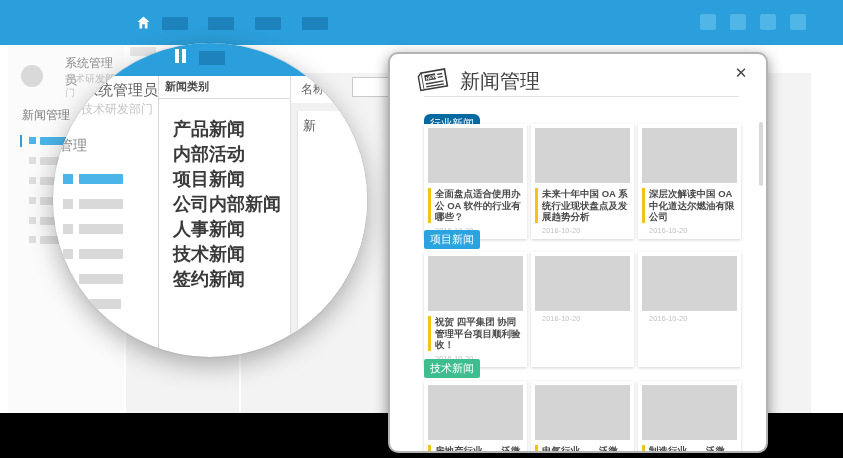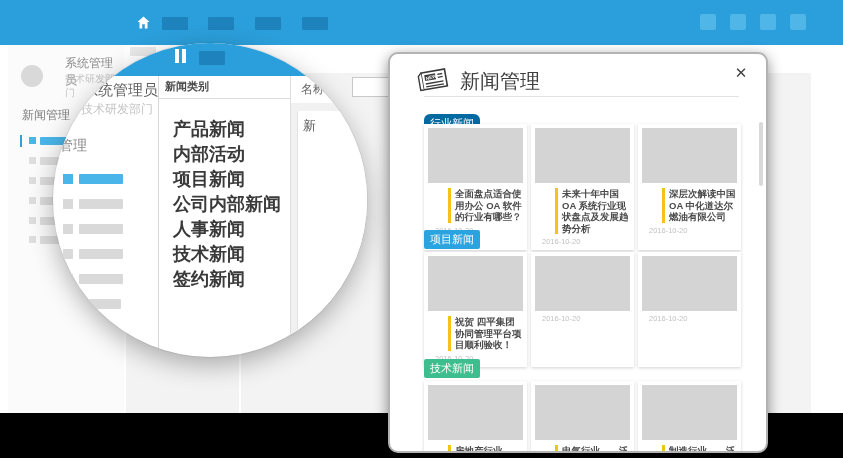--- a/index.html
+++ b/index.html
@@ -74,21 +74,21 @@
   .close-btn { left:338px; top:6px; width:26px; height:26px; font-size:15px; color:#444;
                display:flex; align-items:center; justify-content:center; cursor:pointer; }
   .modal-divider { left:34px; top:42px; width:315px; height:1px; background:#e2e2e2; }
   .badge { font-size:11px; color:#fff; padding:2px 6px; border-radius:2px; display:inline-block; }
   .badge.b0 { left:34px; top:60px; background:#0369a1;border-radius:6px; }
   .badge.b1 { left:34px; top:176px; background:#2BA3DF; }
   .badge.b2 { left:34px; top:305px; background:#3EBE8E; }
   .card { width:103px; background:#fff; box-shadow:0 1px 3px rgba(0,0,0,.18); padding:4px; cursor:pointer; }
   .card .img { width:95px; height:55px; background:#d4d4d4; }
   .card .ttl { margin-top:5px; font-size:9.5px; line-height:11.5px; font-weight:bold; color:#4a4a4a;
-               border-left:3px solid #F5C21C; padding-left:4px; min-height:23px;margin-left:20px; }
+               border-left:3px solid #F5C21C; padding-left:4px; min-height:23px; }
   .card .dt { margin-top:3px; padding-left:7px; font-size:7.5px; color:#c2c2c2; }
   .row { display:flex; gap:4px; }
   .row.r0 { left:34px; top:70px; }
   .row.r1 { left:34px; top:198px; }
   .row.r2 { left:34px; top:327px; }
   .scroll-thumb { left:369px; top:68px; width:4px; height:64px; background:#d9d9d9; border-radius:2px; }
 </style>
 </head>
 <body>
 

